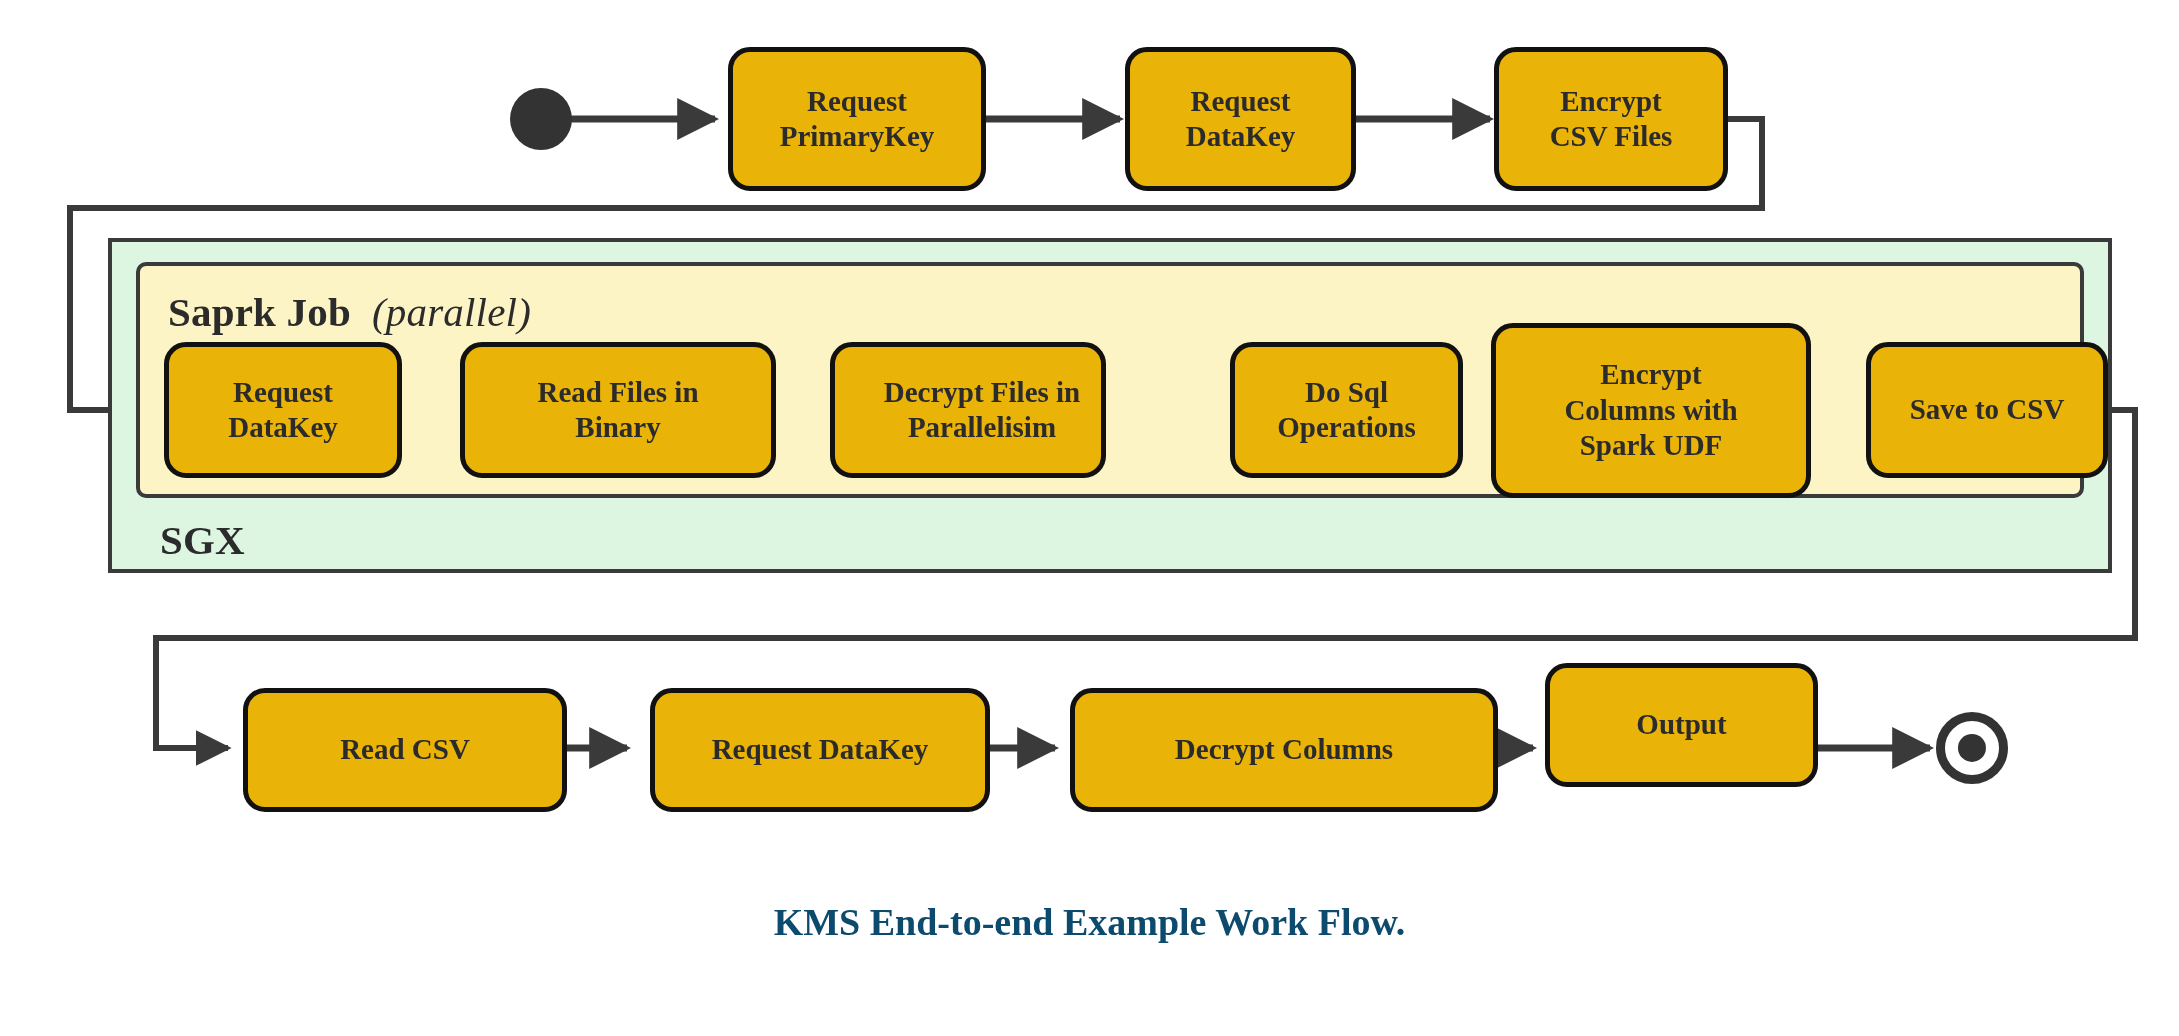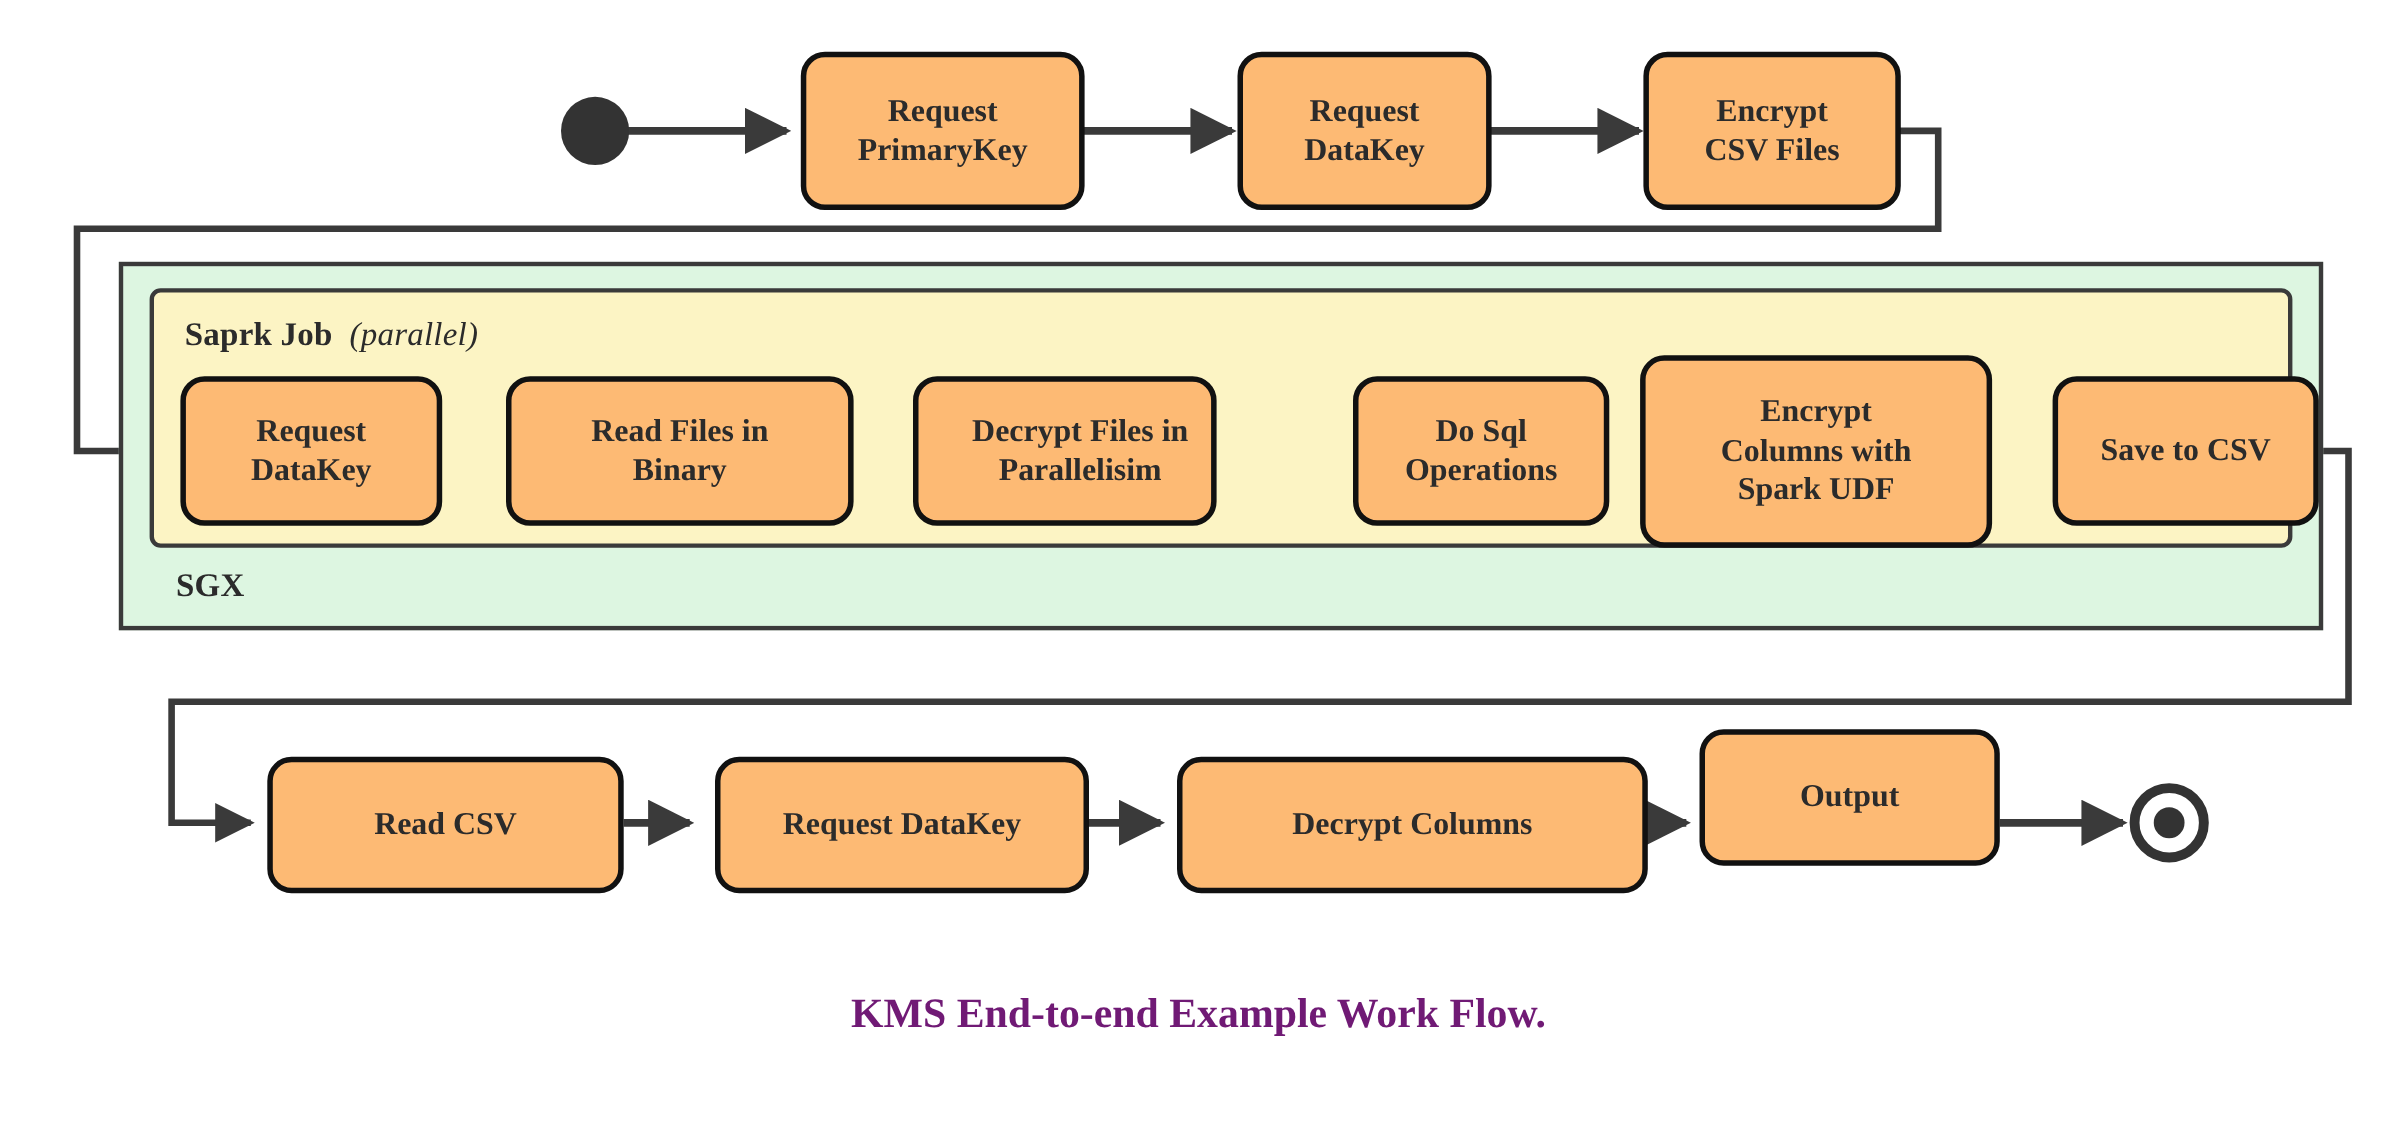--- a/index.html
+++ b/index.html
@@ -12,33 +12,33 @@
   
   .region{
     position:absolute;
     border:4px solid #3a3a3a;
     box-sizing:border-box;
   }
   .region.sgx{background:#ddf6e1;}
   .region.spark{background:#fcf4c4;border-radius:10px;}
   .region-label{
     position:absolute;
-    font-size:30px;
+    font-size:41px;
     font-weight:bold;
     color:#2b2b2b;
     white-space:nowrap;
     letter-spacing:.2px;
   }
   .region-label .ital{font-style:italic;font-weight:normal;}
 
   
   .node{
     position:absolute;
     box-sizing:border-box;
-    background:#fdba74;
+    background:#eab308;
     border:5px solid #111111;
     border-radius:22px;
     display:flex;
     align-items:center;
     justify-content:center;
     text-align:center;
     font-weight:bold;
     font-size:29px;
     line-height:1.22;
     color:#2b2b2b;
@@ -71,21 +71,21 @@
   
   #edges{position:absolute;left:0;top:0;width:2179px;height:1036px;pointer-events:none;}
 
   
   .caption{
     position:absolute;
     width:100%;
     text-align:center;
     font-size:38px;
     font-weight:bold;
-    color:#701a75;
+    color:#0c4a6e;
   }
 </style>
 </head>
 <body>
 
 <div id="stage">
 
   <svg id="edges" viewBox="0 0 2179 1036">
     <defs>
       <marker id="arrow" viewBox="0 0 10 10" refX="9" refY="5" markerWidth="6" markerHeight="6" orient="auto-start-reverse">

